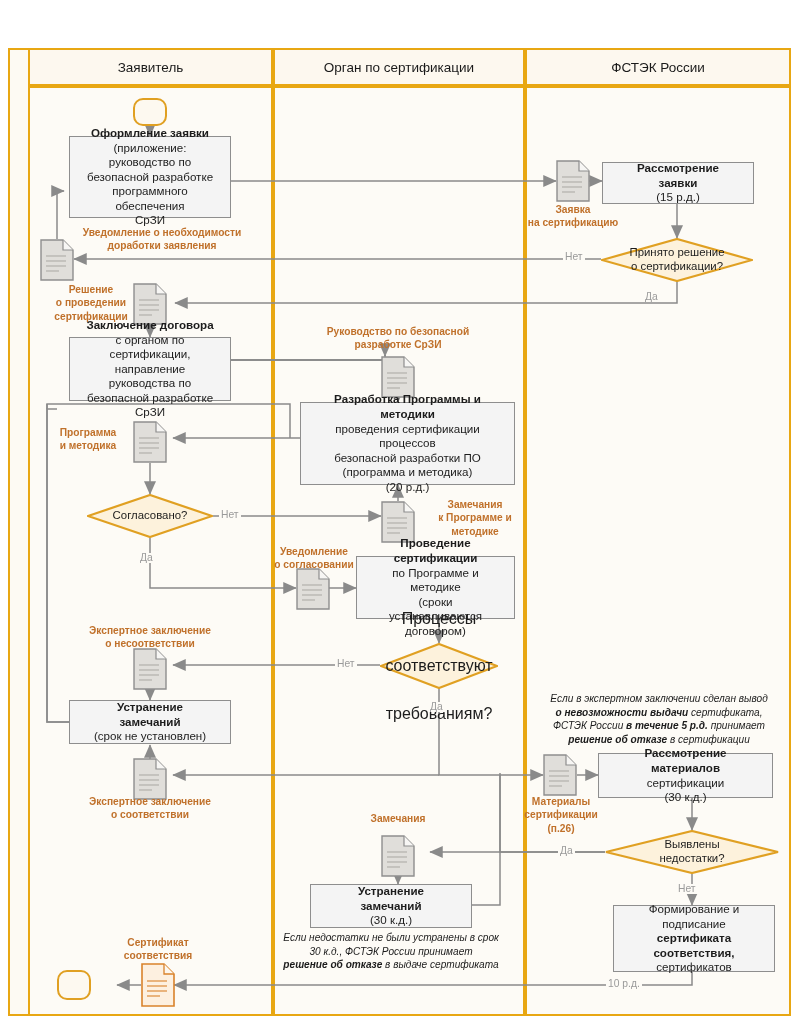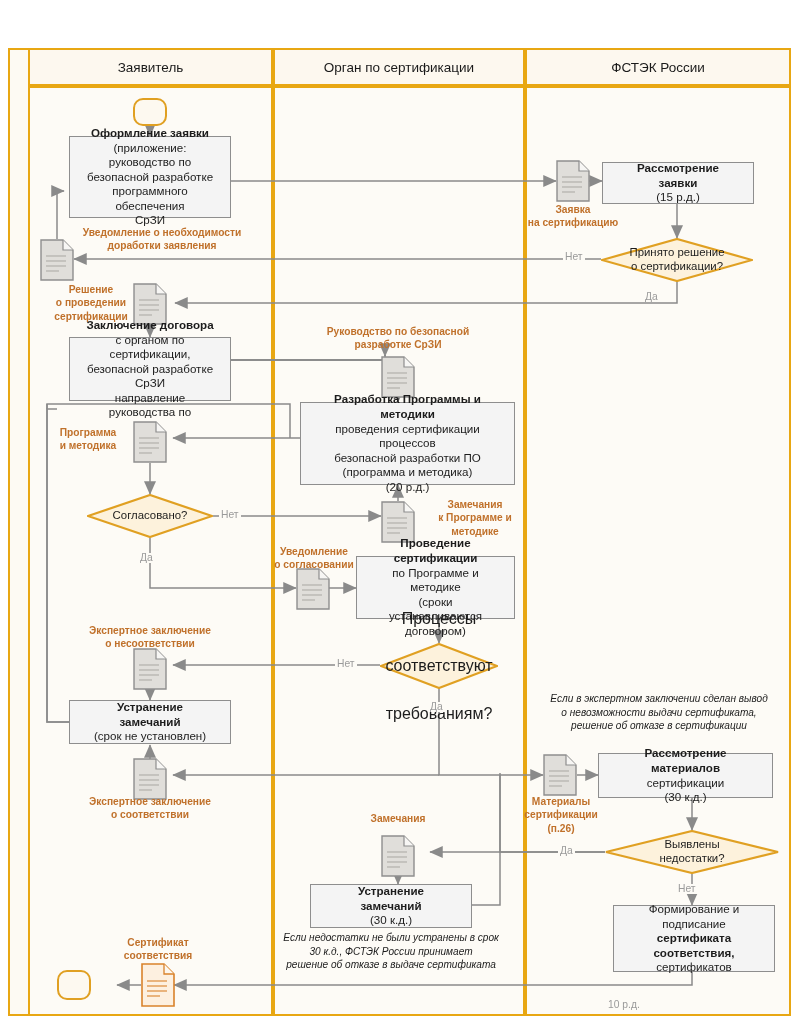--- a/index.html
+++ b/index.html
@@ -27,21 +27,21 @@
   .diamond .dlab{position:absolute;left:0;top:0;width:100%;height:100%;
         display:flex;flex-direction:column;align-items:center;justify-content:center;
         text-align:center;font-size:11.4px;color:#1c1c1c;line-height:1.2;}
 
   .terminator{position:absolute;box-sizing:border-box;border:2px solid #E0A022;border-radius:10px;background:#FDF9F0;}
 
   .docicon{position:absolute;}
 
   .clabel{position:absolute;text-align:center;font-size:10.2px;color:#C0712B;line-height:1.3;font-weight:bold;}
   .note{position:absolute;text-align:center;font-size:10.1px;color:#1c1c1c;line-height:1.35;font-style:italic;}
-  .note b{font-weight:normal;}
+  .note b{font-weight:bold;}
   .edgelab{position:absolute;font-size:10.3px;color:#9a9a9a;background:#FDFBF6;padding:0 2px;line-height:1;}
 
   #edges{position:absolute;left:0;top:0;width:799px;height:1024px;pointer-events:none;}
 </style>
 </head>
 <body>
 
 <div id="page">
 
 
@@ -215,22 +215,22 @@
       <span>Принято решение</span>
       <span>о сертификации?</span>
     </div>
   </div>
   <div class="edgelab" style="left:563px;top:252px;">Нет</div>
   <div class="edgelab" style="left:643px;top:292px;">Да</div>
 
   <div class="proc" style="left:69px;top:337px;width:162px;height:64px;">
     <b>Заключение договора</b>
     <span>с органом по сертификации,</span>
+    <span>направление руководства по</span>
     <span>безопасной разработке СрЗИ</span>
-    <span>направление руководства по</span>
   </div>
 
   <div class="docicon" style="left:381px;top:356px;">
     <svg width="34" height="42" viewBox="0 0 34 42">
         <path d="M1,1 H23 L33,11 V41 H1 Z" fill="#E0DEDA" stroke="#8e8e8e" stroke-width="1.4"></path>
         <path d="M23,1 V11 H33" fill="#f7f6f4" stroke="#8e8e8e" stroke-width="1.2"></path>
         <g stroke="#a9a7a2" stroke-width="1">
           <line x1="6" y1="17" x2="26" y2="17"></line>
           <line x1="6" y1="22" x2="26" y2="22"></line>
           <line x1="6" y1="27" x2="26" y2="27"></line>
@@ -369,20 +369,21 @@
       </svg>
   </div>
   <div class="clabel" style="left:60px;top:795px;width:180px;">
     <div>Экспертное заключение</div>
     <div>о соответствии</div>
   </div>
 
   <div class="note" style="left:528px;top:692px;width:262px;">
     <div><span>Если в экспертном заключении сделан вывод</span></div>
     <div><b>о невозможности выдачи</b><span> сертификата,</span></div>
+    <div><span>ФСТЭК России </span><b>в течение 5 р.д.</b><span> принимает</span></div>
     <div><b>решение об отказе</b><span> в сертификации</span></div>
   </div>
 
   <div class="docicon" style="left:543px;top:754px;">
     <svg width="34" height="42" viewBox="0 0 34 42">
         <path d="M1,1 H23 L33,11 V41 H1 Z" fill="#E0DEDA" stroke="#8e8e8e" stroke-width="1.4"></path>
         <path d="M23,1 V11 H33" fill="#f7f6f4" stroke="#8e8e8e" stroke-width="1.2"></path>
         <g stroke="#a9a7a2" stroke-width="1">
           <line x1="6" y1="17" x2="26" y2="17"></line>
           <line x1="6" y1="22" x2="26" y2="22"></line>
@@ -440,21 +441,21 @@
     <div><span>Если недостатки не были устранены в срок</span></div>
     <div><span>30 к.д., ФСТЭК России принимает</span></div>
     <div><b>решение об отказе</b><span> в выдаче сертификата</span></div>
   </div>
 
   <div class="proc" style="left:613px;top:905px;width:162px;height:67px;">
     <span>Формирование и подписание</span>
     <b>сертификата соответствия,</b>
     <span>сертификатов</span>
   </div>
-  <div class="edgelab" style="left:606px;top:979px;margin-top:21px;">10 р.д.</div>
+  <div class="edgelab" style="left:606px;top:979px;">10 р.д.</div>
 
   <div class="docicon" style="left:141px;top:963px;">
     <svg width="34" height="44" viewBox="0 0 34 44">
         <path d="M1,1 H23 L33,11 V43 H1 Z" fill="#FDF0E0" stroke="#D9822B" stroke-width="1.6"></path>
         <path d="M23,1 V11 H33" fill="#fdf7ee" stroke="#D9822B" stroke-width="1.3"></path>
         <g stroke="#D9822B" stroke-width="1.1">
           <line x1="6" y1="18" x2="26" y2="18"></line>
           <line x1="6" y1="23" x2="26" y2="23"></line>
           <line x1="6" y1="28" x2="26" y2="28"></line>
           <line x1="6" y1="33" x2="19" y2="33"></line>

